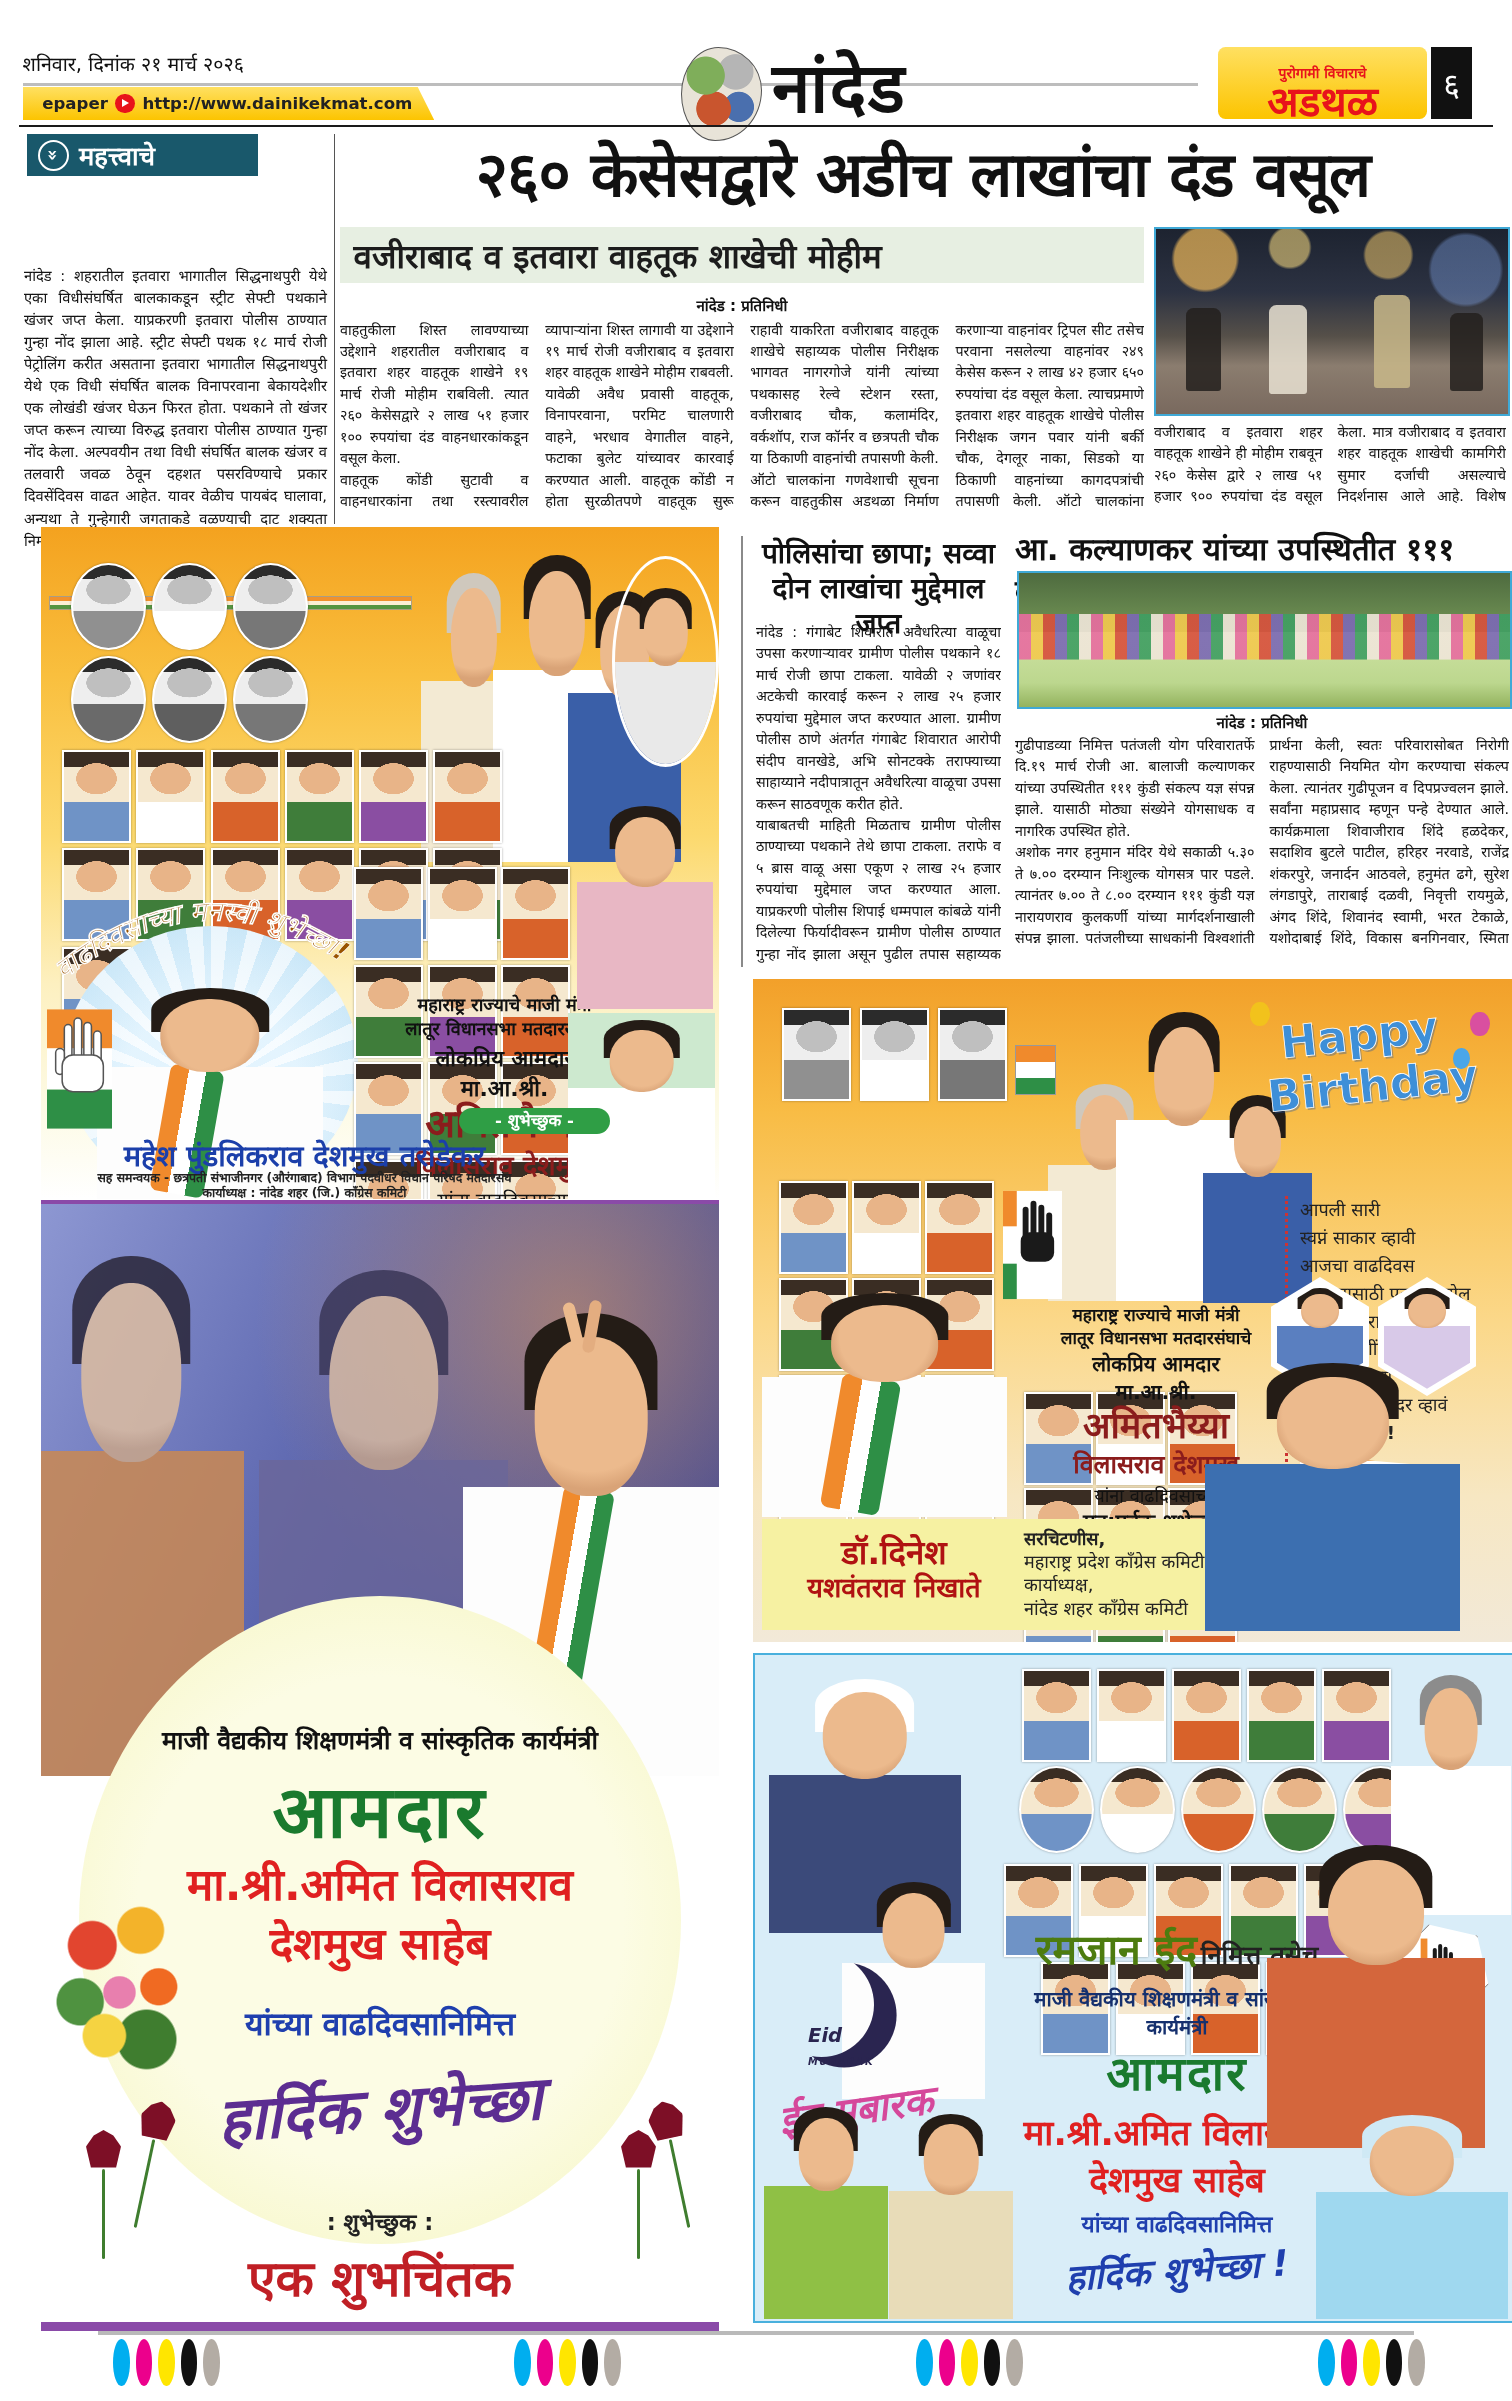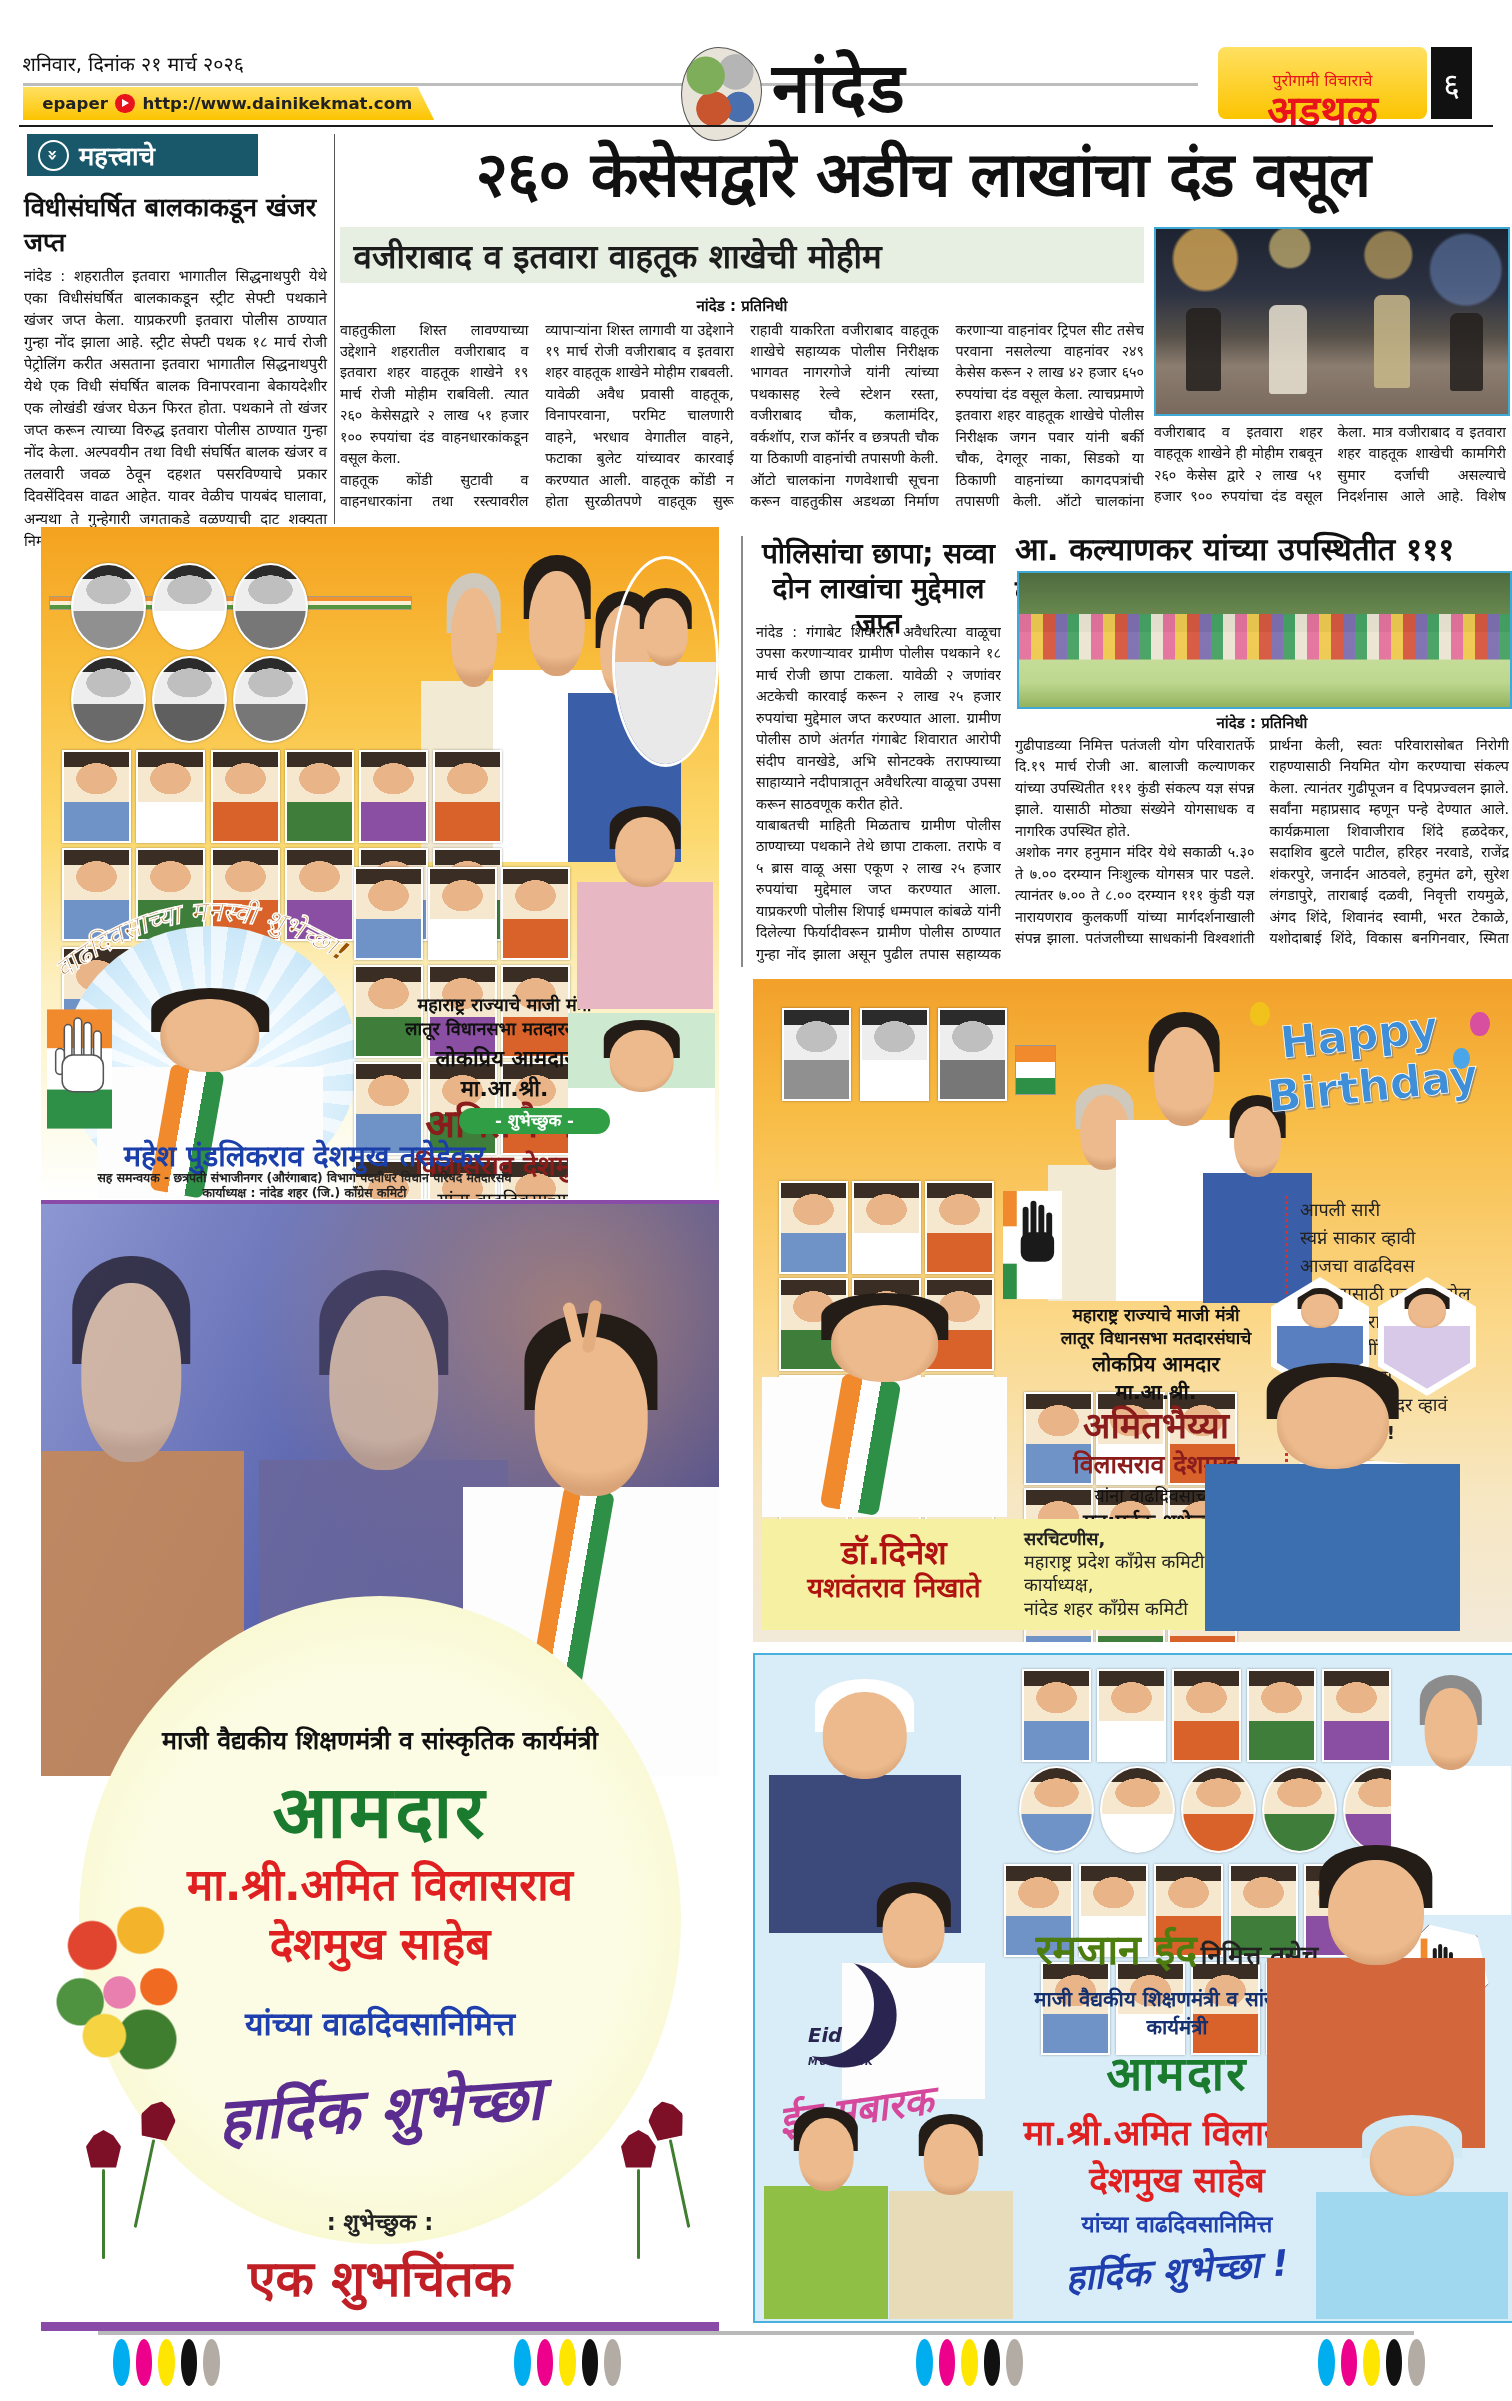--- a/index.html
+++ b/index.html
@@ -103,33 +103,32 @@
   <div class="abs" style="left:22.6px;top:50px;font-size:19.6px;">शनिवार, दिनांक २१ मार्च २०२६</div>
   <div class="abs" style="left:22.6px;top:83px;width:1175px;height:3px;background:#bdbdbd;"></div>
   <div class="abs epaper-bar" style="left:22.6px;top:87px;width:392px;height:33px;">
     <span>epaper</span>
     <span class="epaper-dot"></span>
     <span>http://www.dainikekmat.com</span>
   </div>
   <div class="abs map-blob" style="left:681px;top:47px;width:79px;height:92px;"></div>
   <div class="abs" style="left:772px;top:38px;font-size:69px;font-weight:800;letter-spacing:1.5px;">नांदेड</div>
   <div class="abs logo-box" style="left:1218px;top:47px;width:209px;height:72px;">
-    <div style="font-size:16px;font-weight:normal;color:#e8131b;margin-top:22px;">पुरोगामी विचाराचे</div>
+    <div style="font-size:14px;font-weight:bold;color:#e8131b;margin-top:16px;">पुरोगामी विचाराचे</div>
     <div style="font-size:41px;font-weight:800;color:#e8131b;line-height:1;">अडथळ</div>
   </div>
   <div class="abs" style="left:1431px;top:47px;width:41px;height:72px;background:#111;color:#fff;display:flex;align-items:center;justify-content:center;font-size:32px;">६</div>
   <div class="abs rule" style="left:19px;top:125px;width:1474px;height:2.3px;"></div>
 
   <div class="abs teal-box" style="left:27px;top:134px;width:220px;height:42px;">
     <span class="chev-circle">
         <span>»</span>
       </span>
     <span style="font-size:25.6px;font-weight:bold;">महत्त्वाचे</span>
   </div>
-  <div class="abs" style="left:24px;top:190px;width:303px;font-size:25.6px;font-weight:800;line-height:1.35;">विधीसंघर्षित बालकाकडून खंजर जप्त</div>
   <div class="abs jtext" style="left:24px;top:265px;width:303px;height:256px;font-size:14.7px;">नांदेड : शहरातील इतवारा भागातील सिद्धनाथपुरी येथे एका विधीसंघर्षित बालकाकडून स्ट्रीट सेफ्टी पथकाने खंजर जप्त केला. याप्रकरणी इतवारा पोलीस ठाण्यात गुन्हा नोंद झाला आहे. स्ट्रीट सेफ्टी पथक १८ मार्च रोजी पेट्रोलिंग करीत असताना इतवारा भागातील सिद्धनाथपुरी येथे एक विधी संघर्षित बालक विनापरवाना बेकायदेशीर एक लोखंडी खंजर घेऊन फिरत होता. पथकाने तो खंजर जप्त करून त्याच्या विरुद्ध इतवारा पोलीस ठाण्यात गुन्हा नोंद केला. अल्पवयीन तथा विधी संघर्षित बालक खंजर व तलवारी जवळ ठेवून दहशत पसरविण्याचे प्रकार दिवसेंदिवस वाढत आहेत. यावर वेळीच पायबंद घालावा, अन्यथा ते गुन्हेगारी जगताकडे वळण्याची दाट शक्यता निर्माण होत आहे.</div>
   <div class="abs vrule" style="left:334px;top:134px;height:390px;width:0.8px;background:#555;"></div>
 
   <div class="abs" style="left:340px;top:130px;width:1166px;height:84px;font-size:62px;font-weight:800;text-align:center;letter-spacing:-0.8px;">२६० केसेसद्वारे अडीच लाखांचा दंड वसूल</div>
   <div class="abs" style="left:340px;top:227px;width:804px;height:56px;background:#e7efe2;display:flex;align-items:center;padding-left:13.6px;box-sizing:border-box;font-size:33px;font-weight:800;color:#1c1c1c;">वजीराबाद व इतवारा वाहतूक शाखेची मोहीम</div>
 
   <div class="abs photo-frame photo-night" style="left:1154px;top:227px;width:352px;height:185px;">
     <div class="sil" style="left:30px;bottom:22.6px;width:35px;height:83px;"></div>
     <div class="sil" style="left:113px;bottom:19.6px;width:38px;height:89px;background:#e9e2d2;"></div>
     <div class="sil" style="left:218px;bottom:25.6px;width:36px;height:93px;background:#c9b88a;"></div>

